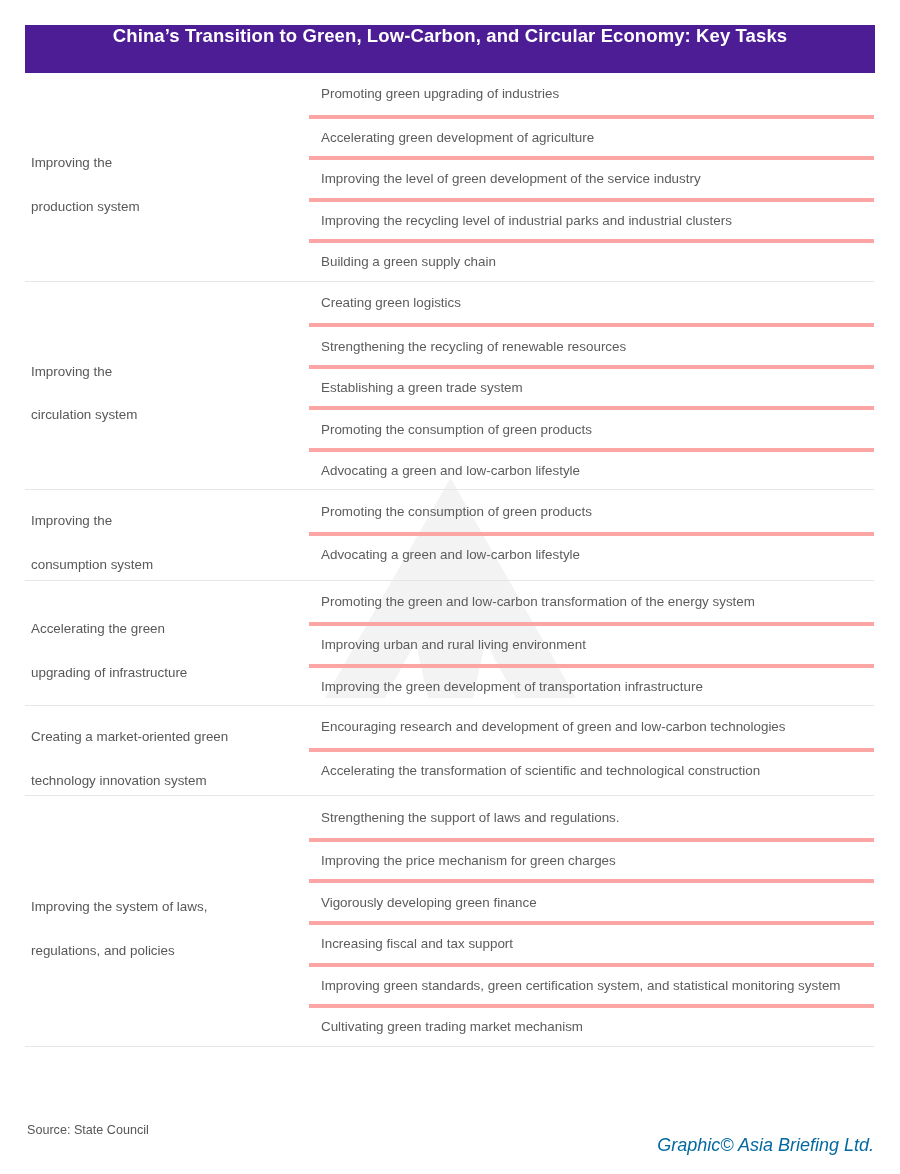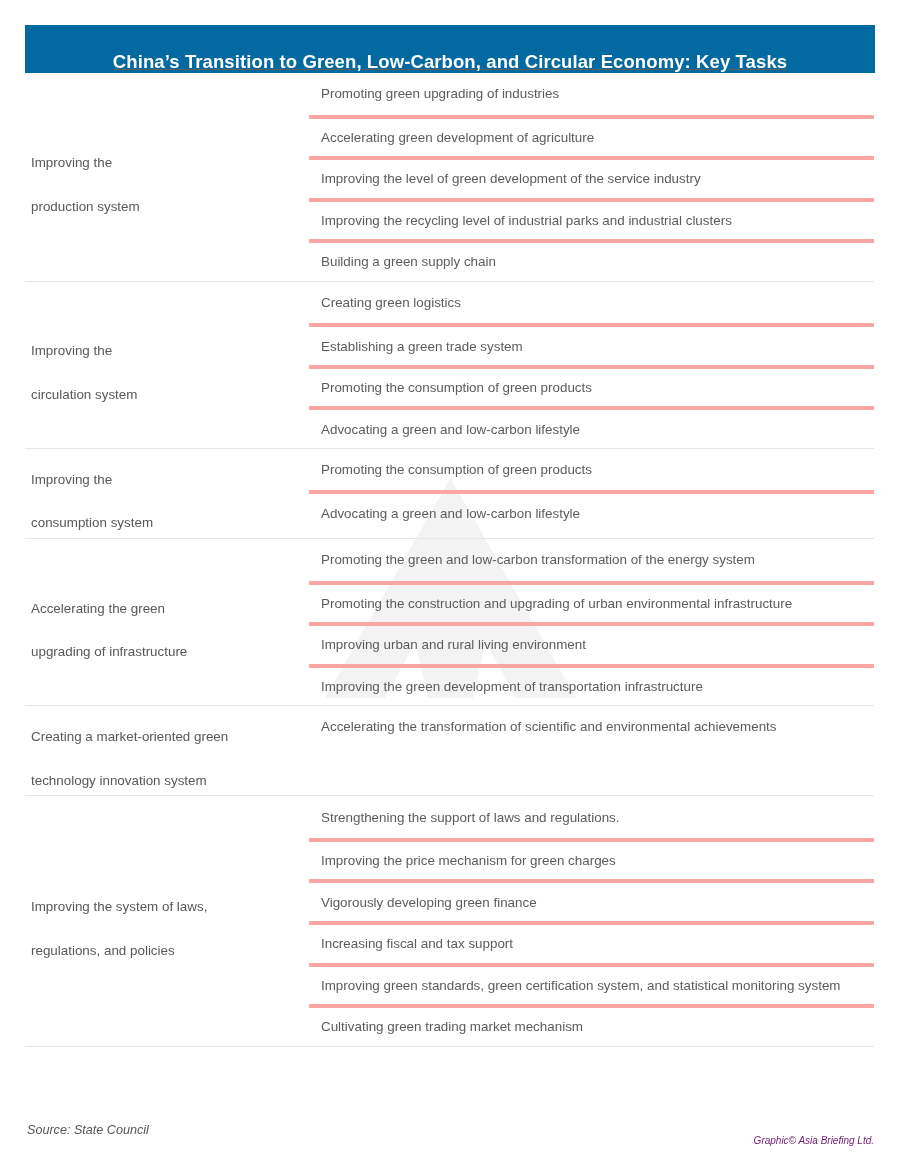--- a/index.html
+++ b/index.html
@@ -36,26 +36,25 @@
   }
   .watermark svg { display: block; width: 100%; height: 100%; }
 
   
   .banner {
     position: absolute;
     left: 25px;
     top: 25px;
     width: 850px;
     height: 48px;
-    background: #0369a1;
-    display: flex;
-    align-items: flex-end;
+    background: #4c1d95;
+    display: flex;
+    align-items: flex-start;
     justify-content: center;
     z-index: 3;
-    text-decoration: underline;
   }
   .banner-title {
     color: #ffffff;
     font-size: 18.5px;
     font-weight: bold;
     letter-spacing: 0.1px;
     text-align: center;
     white-space: nowrap;
   }
 
@@ -115,31 +114,30 @@
     top: 1113px;
     width: 849px;
     height: 50px;
     z-index: 3;
   }
   .footer-source {
     position: absolute;
     left: 2px;
     top: 10px;
     font-size: 12.6px;
-    font-style: italic;
     color: #565656;
     white-space: nowrap;
   }
   .footer-credit {
     position: absolute;
     right: 0px;
     top: 22px;
-    font-size: 10px;
+    font-size: 18px;
     font-style: italic;
-    color: #701a75;
+    color: #0369a1;
     white-space: nowrap;
   }
 </style>
 </head>
 <body>
 
 <div id="infographic">
 
   <div class="watermark">
     <svg viewBox="0 0 265 235" xmlns="http://www.w3.org/2000/svg">
@@ -172,20 +170,21 @@
 
     <div class="section">
       <div class="section-label">
         <span>
           <span>Improving the</span><br>
           <span>circulation system</span>
         </span>
       </div>
       <div class="task-list">
         <div class="task-row">Creating green logistics</div>
+        <div class="task-row">Strengthening the recycling of renewable resources</div>
         <div class="task-row">Establishing a green trade system</div>
         <div class="task-row">Promoting the consumption of green products</div>
         <div class="task-row">Advocating a green and low-carbon lifestyle</div>
       </div>
     </div>
 
     <div class="section">
       <div class="section-label">
         <span>
           <span>Improving the</span><br>
@@ -200,35 +199,35 @@
 
     <div class="section">
       <div class="section-label">
         <span>
           <span>Accelerating the green</span><br>
           <span>upgrading of infrastructure</span>
         </span>
       </div>
       <div class="task-list">
         <div class="task-row">Promoting the green and low-carbon transformation of the energy system</div>
-        <div class="task-row">Promoting the construction and upgrading of urban environmental infrastructure</div>
         <div class="task-row">Improving urban and rural living environment</div>
         <div class="task-row">Improving the green development of transportation infrastructure</div>
       </div>
     </div>
 
     <div class="section">
       <div class="section-label">
         <span>
           <span>Creating a market-oriented green</span><br>
           <span>technology innovation system</span>
         </span>
       </div>
       <div class="task-list">
-        <div class="task-row">Accelerating the transformation of scientific and environmental achievements</div>
+        <div class="task-row">Encouraging research and development of green and low-carbon technologies</div>
+        <div class="task-row">Accelerating the transformation of scientific and technological construction</div>
       </div>
     </div>
 
     <div class="section">
       <div class="section-label">
         <span>
           <span>Improving the system of laws,</span><br>
           <span>regulations, and policies</span>
         </span>
       </div>

